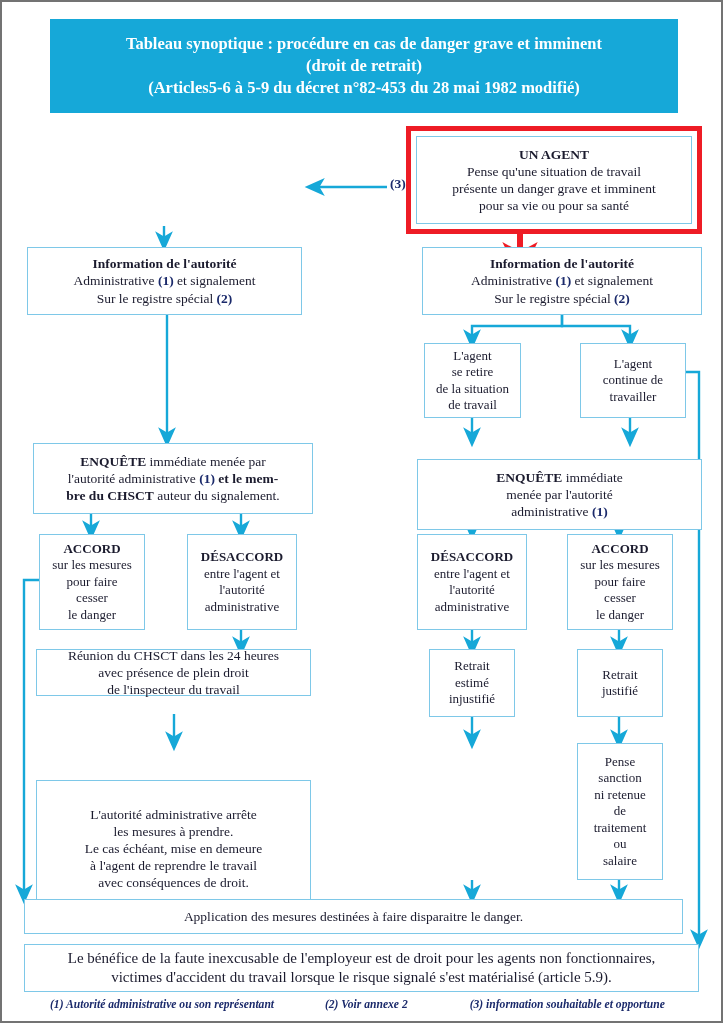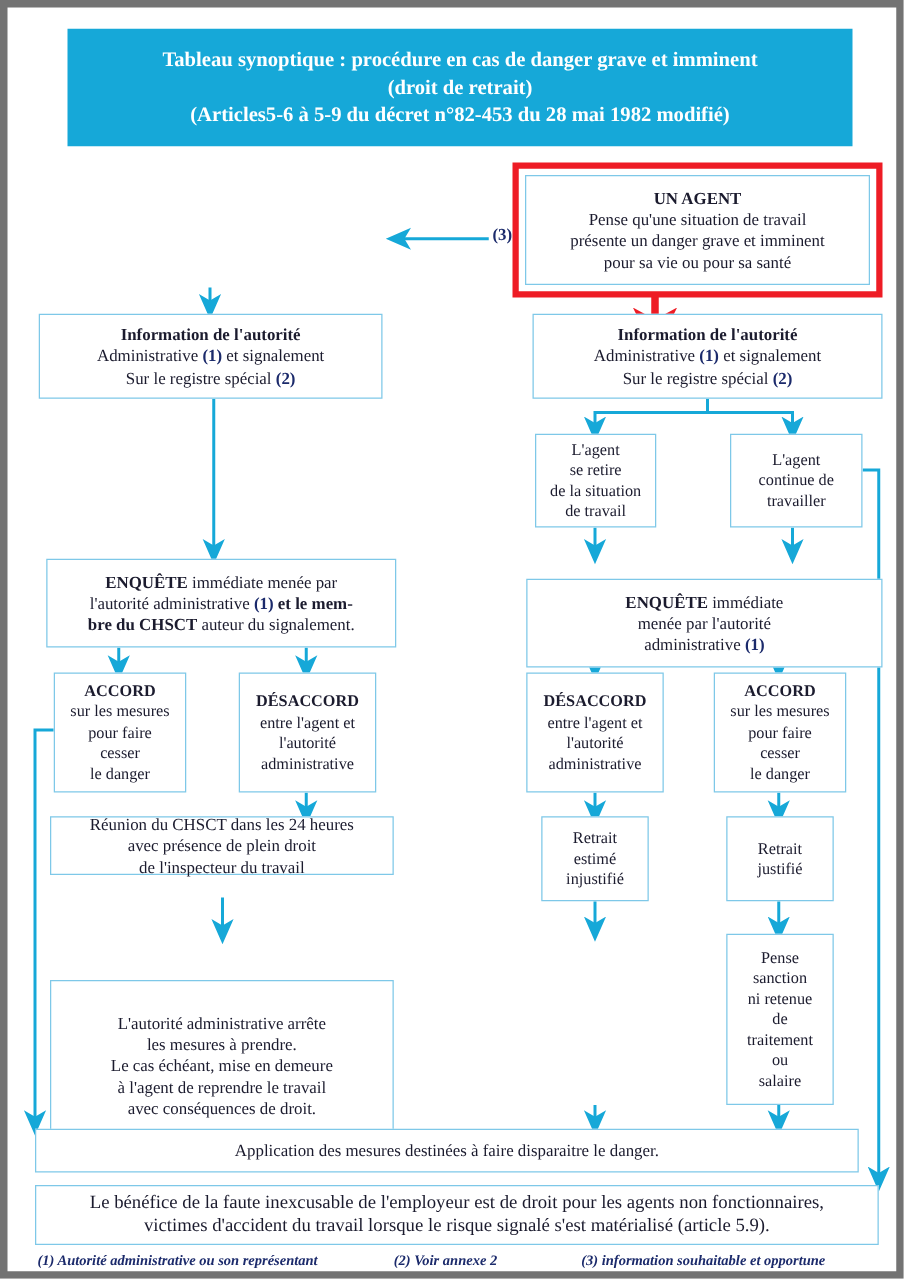--- a/index.html
+++ b/index.html
@@ -3,21 +3,21 @@
 <meta charset="utf-8">
 <style>
   html,body{margin:0;padding:0;background:#fff;}
   body{
     font-family:"Liberation Serif", serif;
     width:723px;height:1023px;position:relative;overflow:hidden;
   }
   #page{
     position:absolute;left:0;top:0;width:723px;height:1023px;
     box-sizing:border-box;
-    border:6px solid #737373;
+    border:2px solid #737373;
     background:#fff;
   }
   .svg-layer{position:absolute;left:0;top:0;width:723px;height:1023px;pointer-events:none;}
 
   
   .header{
     position:absolute;left:48px;top:17px;width:628px;height:94px;
     background:#16a8d8;color:#fff;
     display:flex;flex-direction:column;align-items:center;justify-content:center;
     font-weight:bold;font-size:16.5px;line-height:1.35;text-align:center;
@@ -45,21 +45,21 @@
     position:absolute;box-sizing:border-box;
     border:5px solid #ee1c25;background:transparent;
   }
 
   
   .footnotes{
     position:absolute;left:24px;top:996px;width:680px;
     font-style:italic;font-weight:bold;font-size:11.6px;color:#1b2a6b;
     display:flex;
   }
-  .fn1{width:285px;}
+  .fn1{width:285px;margin-left:24px;}
   .fn2{width:150px;}
   .fn3{width:245px;}
 </style>
 </head>
 <body>
 
 <div id="page">
 
   <svg class="svg-layer" viewBox="0 0 723 1023" xmlns="http://www.w3.org/2000/svg">
     <defs>

